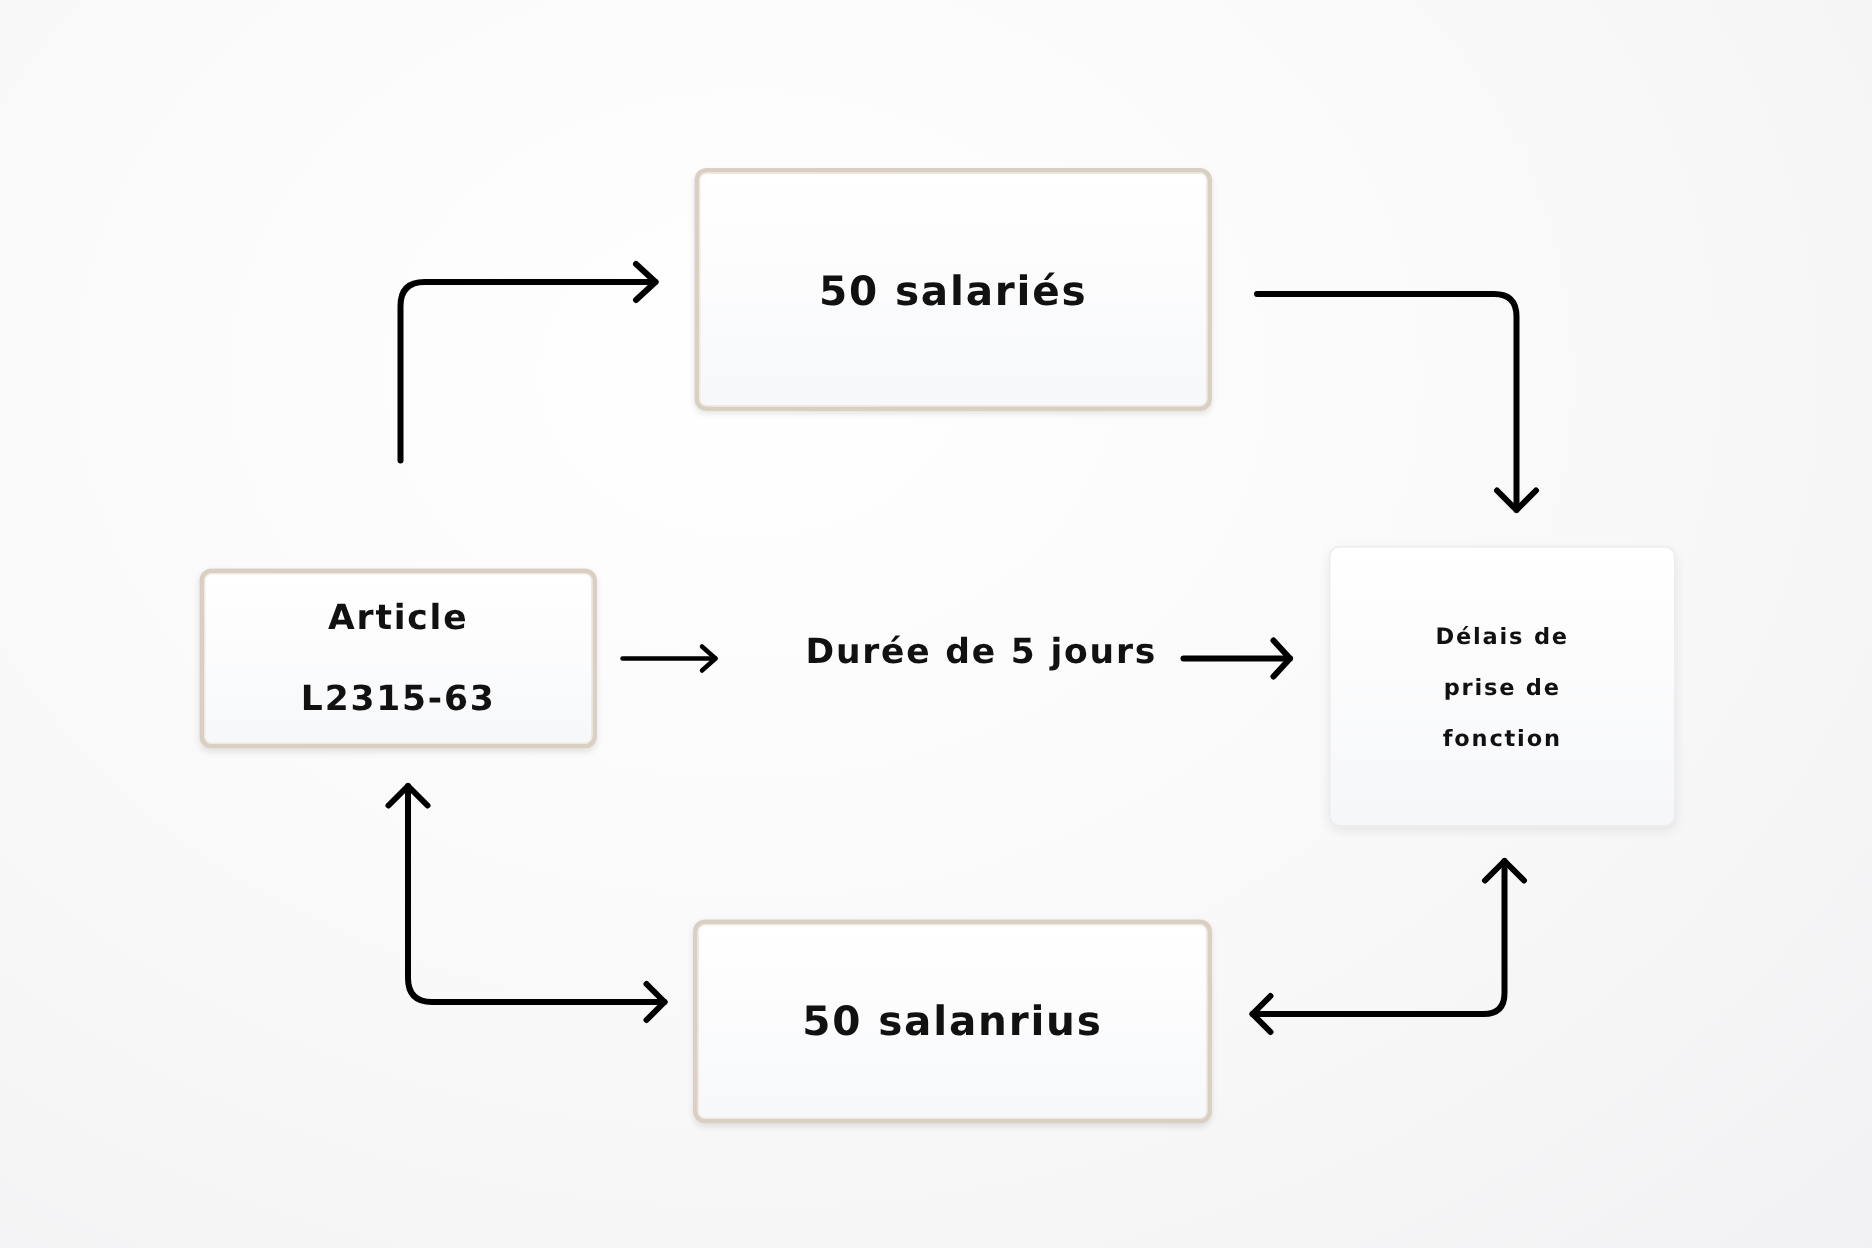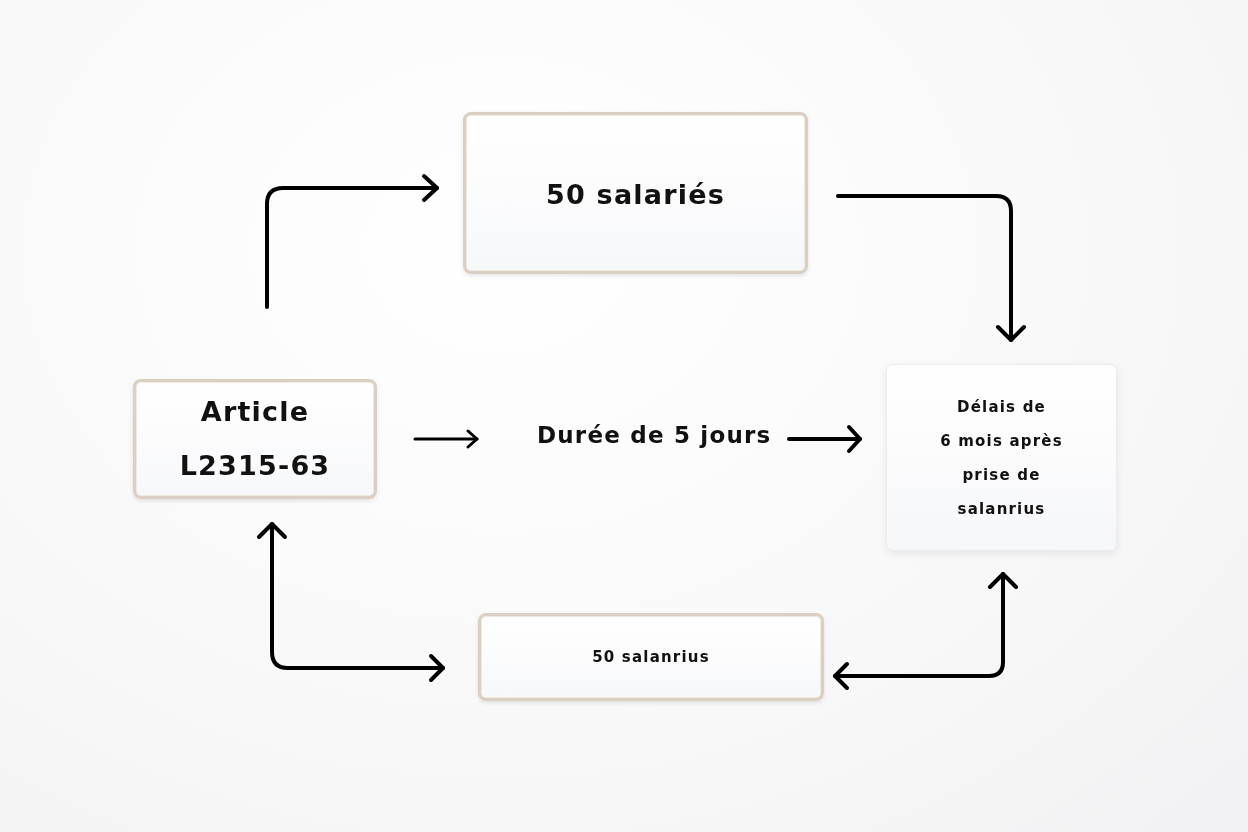--- a/index.html
+++ b/index.html
@@ -26,22 +26,22 @@
     background: linear-gradient(180deg, #ffffff 0%, #f7f8fa 100%);
     border: 3px solid #d9cfc2;
     border-radius: 8px;
     box-shadow: 0 2px 4px rgba(0,0,0,0.10), inset 0 0 0 1px #efe9e2;
     color: #111;
     font-weight: bold;
     letter-spacing: 1.2px;
   }
   .box .line { display: block; }
   #box-top { left: 463px; top: 112px; width: 345px; height: 162px; font-size: 27px; line-height: 40px; padding-top: 4px; }
-  #box-left { left: 133px; top: 379px; width: 244px; height: 120px; font-size: 27px; line-height: 30px; gap: 24px; }
-  #box-bottom { left: 462px; top: 613px; width: 346px; height: 88px; font-size: 15px; line-height: 35px; margin-left: 16px; }
+  #box-left { left: 133px; top: 379px; width: 265px; height: 120px; font-size: 23px; line-height: 30px; gap: 24px; }
+  #box-bottom { left: 462px; top: 613px; width: 346px; height: 136px; font-size: 27px; line-height: 35px; }
   #box-right {
     left: 886px; top: 364px; width: 231px; height: 187px;
     border: 1px solid #ececee;
     box-shadow: 0 3px 8px rgba(0,0,0,0.08);
     font-size: 15px; line-height: 34px;
     background: linear-gradient(180deg, #ffffff 0%, #f6f7f9 100%);
     border-radius: 7px;
   }
   .mid-label {
     position: absolute;
@@ -105,20 +105,19 @@
 
 <div class="box" id="box-left">
   <span class="line">Article</span>
   <span class="line">L2315-63</span>
 </div>
 
 <div class="mid-label">Durée de 5 jours</div>
 
 <div class="box" id="box-right">
   <span class="line">Délais de</span>
-  <span class="line">6 mois après</span>
   <span class="line">prise de</span>
-  <span class="line">salanrius</span>
+  <span class="line">fonction</span>
 </div>
 
 <div class="box" id="box-bottom">
   <span class="line">50 salanrius</span>
 </div>
 
 </body></html>

